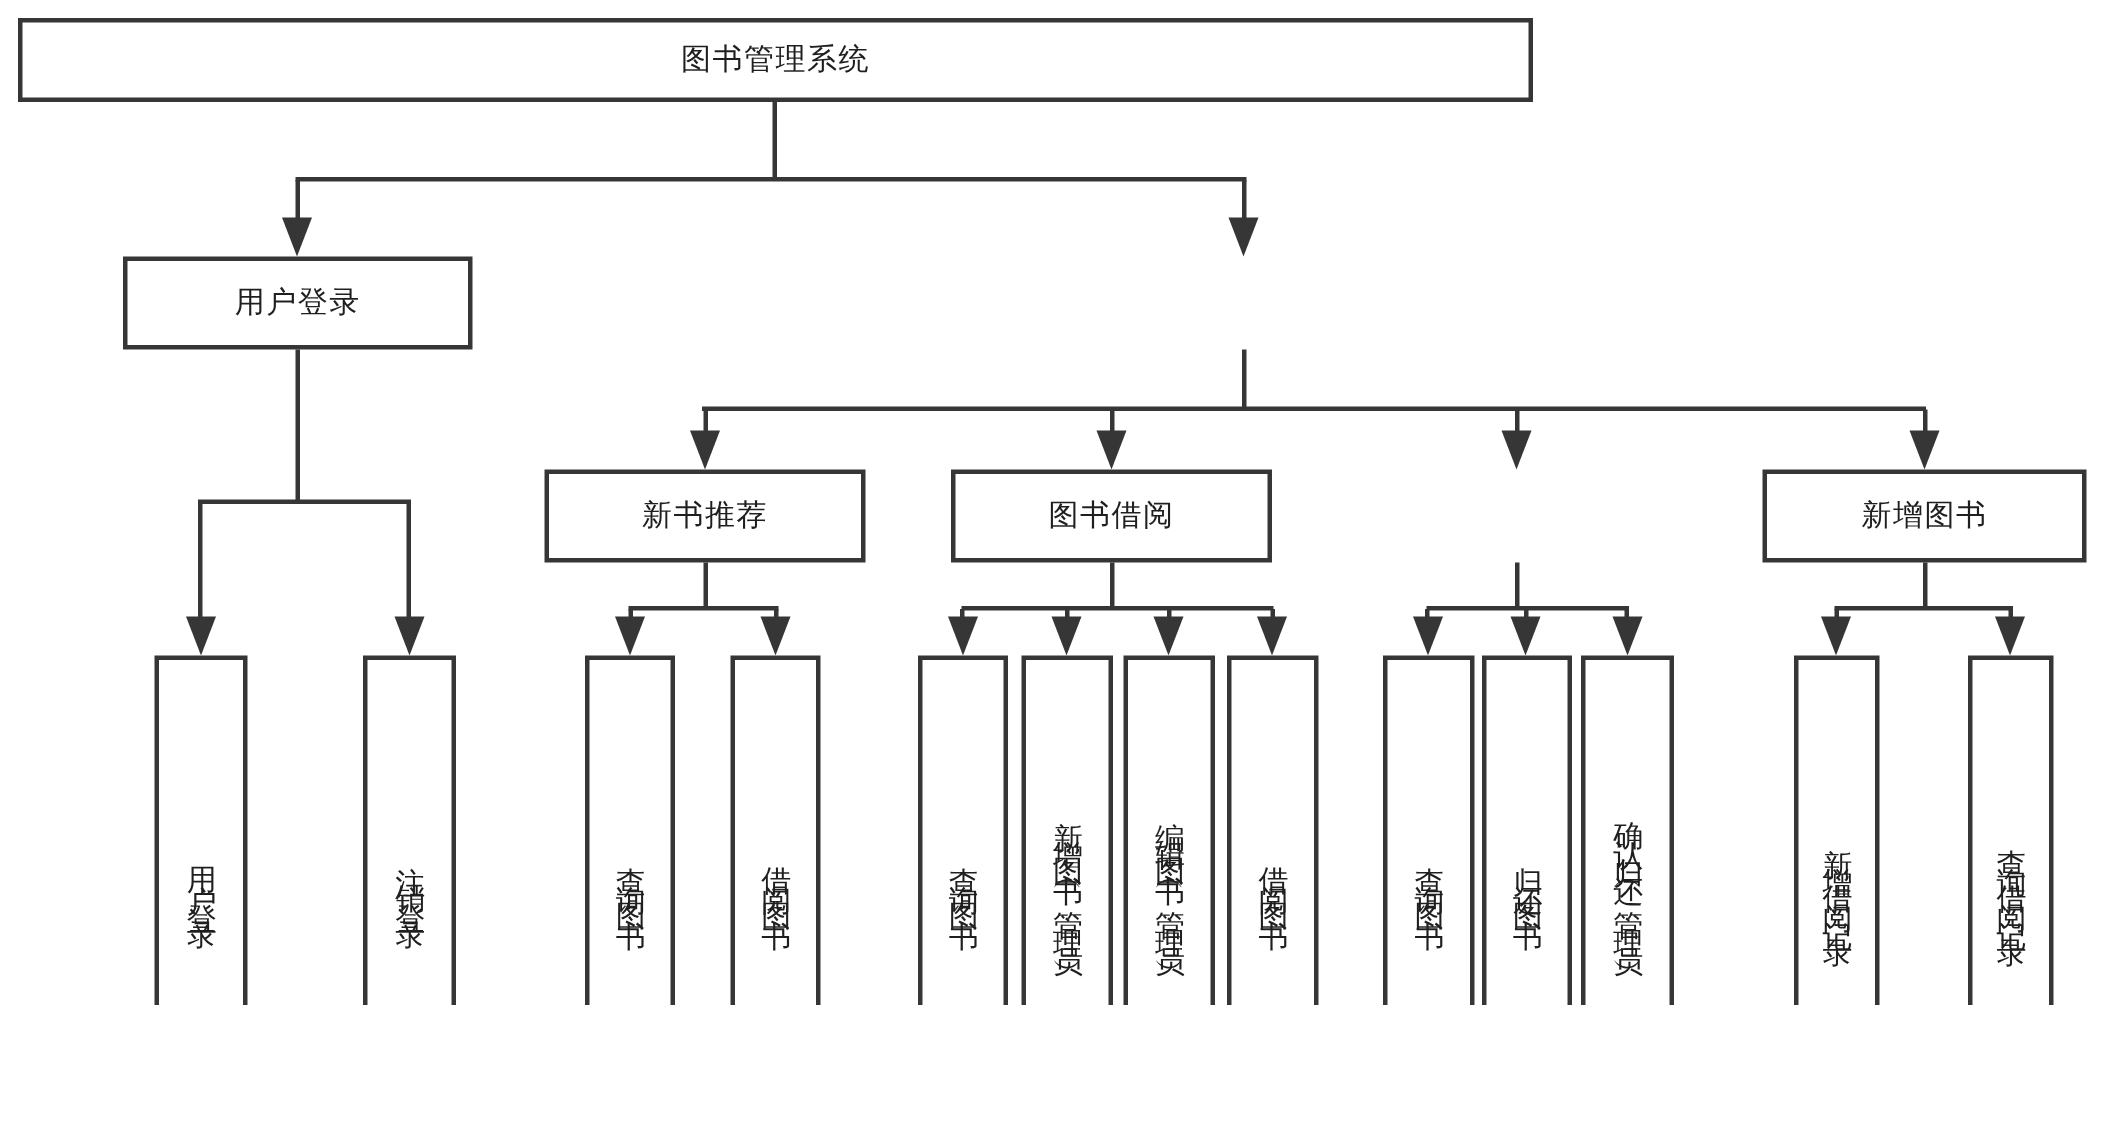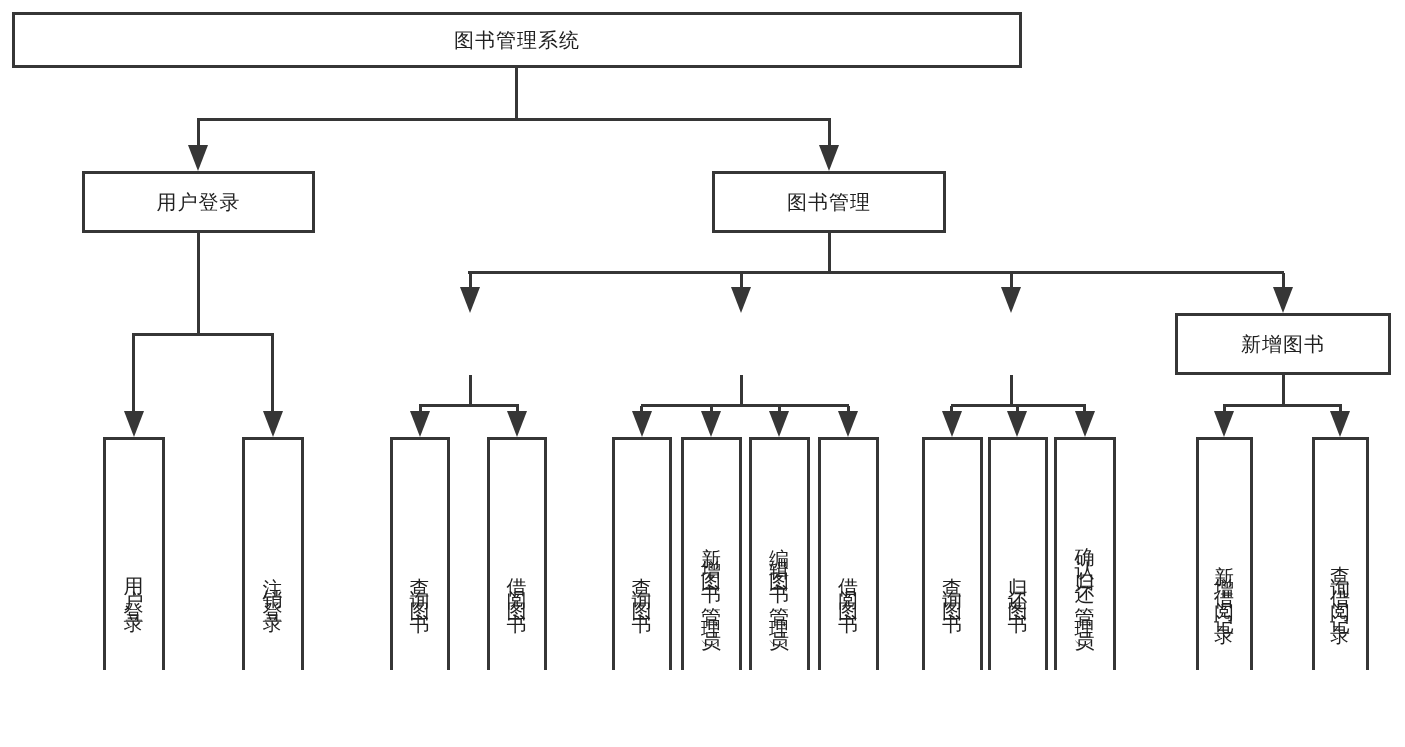--- a/index.html
+++ b/index.html
@@ -62,40 +62,41 @@
   <div class="box" style="left:12px;top:12px;width:1010px;height:56px">图书管理系统</div>
 
   <div class="vline" style="left:515px;top:68px;height:52px"></div>
   <div class="hline" style="left:197px;top:118px;width:634px"></div>
   <div class="vline" style="left:197px;top:120px;height:27px"></div>
   <div class="arrow" style="left:188px;top:145px"></div>
   <div class="vline" style="left:828px;top:120px;height:27px"></div>
   <div class="arrow" style="left:819px;top:145px"></div>
 
   <div class="box" style="left:82px;top:171px;width:233px;height:62px">用户登录</div>
-  <div class="box" style="left:712px;top:171px;width:234px;height:62px">图书管理</div>
 
   <div class="vline" style="left:197px;top:233px;height:102px"></div>
   <div class="hline" style="left:132px;top:333px;width:142px"></div>
   <div class="vline" style="left:132px;top:335px;height:78px"></div>
   <div class="arrow" style="left:124px;top:411px"></div>
   <div class="vline" style="left:271px;top:335px;height:78px"></div>
   <div class="arrow" style="left:263px;top:411px"></div>
 
   <div class="vline" style="left:828px;top:233px;height:40px"></div>
   <div class="hline" style="left:468px;top:271px;width:816px"></div>
   <div class="vline" style="left:469px;top:273px;height:16px"></div>
   <div class="arrow" style="left:460px;top:287px"></div>
   <div class="vline" style="left:740px;top:273px;height:16px"></div>
   <div class="arrow" style="left:731px;top:287px"></div>
   <div class="vline" style="left:1010px;top:273px;height:16px"></div>
   <div class="arrow" style="left:1001px;top:287px"></div>
   <div class="vline" style="left:1282px;top:273px;height:16px"></div>
   <div class="arrow" style="left:1273px;top:287px"></div>
 
+  <div class="box" style="left:363px;top:313px;width:214px;height:62px">新书推荐</div>
+  <div class="box" style="left:634px;top:313px;width:214px;height:62px">图书借阅</div>
   <div class="box" style="left:1175px;top:313px;width:216px;height:62px">新增图书</div>
 
   <div class="vline" style="left:469px;top:375px;height:31px"></div>
   <div class="hline" style="left:419px;top:404px;width:100px"></div>
   <div class="vline" style="left:419px;top:406px;height:8px"></div>
   <div class="arrow" style="left:410px;top:411px"></div>
   <div class="vline" style="left:516px;top:406px;height:8px"></div>
   <div class="arrow" style="left:507px;top:411px"></div>
 
   <div class="vline" style="left:740px;top:375px;height:31px"></div>

